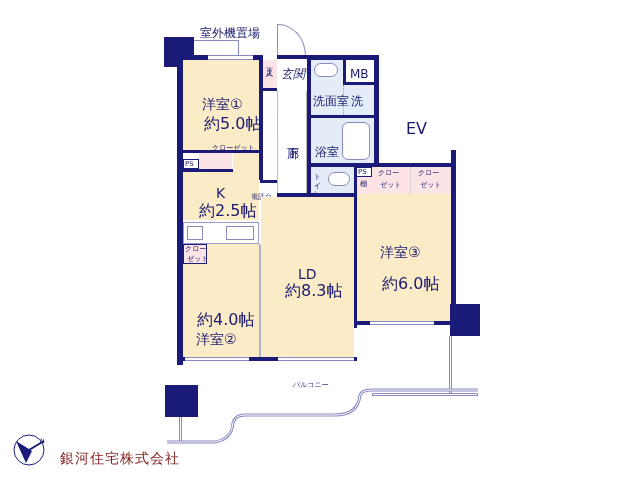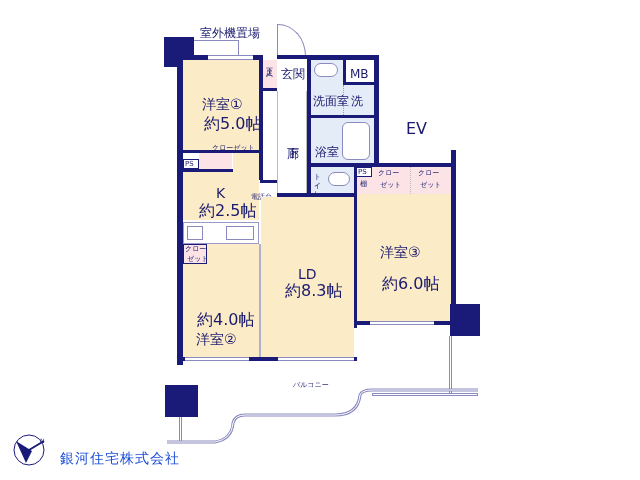--- a/index.html
+++ b/index.html
@@ -41,21 +41,21 @@
   <span class="lbl big" style="left:202px;top:97px;">洋室①</span>
   <span class="lbl" style="left:204px;top:116px;">約5.0帖</span>
 
   <div class="abs wall" style="left:259px;top:55px;width:4px;height:125px;"></div>
 
   <div class="abs pink" style="left:263px;top:60px;width:14px;height:28px;"></div>
   <span class="lbl xs vert" style="left:265px;top:62px;">下足入</span>
   <div class="abs wall" style="left:263px;top:88px;width:16px;height:3px;"></div>
 
   <div class="abs" style="left:277px;top:55px;width:30px;height:36px;background:#fff;border-top:4px solid #1a1a78;"></div>
-  <span class="lbl sm" style="left:281px;top:68px;">玄関</span>
+  <span class="lbl sm" style="left:281px;top:68px;font-style:italic;">玄関</span>
 
   <div class="abs" style="left:277px;top:91px;width:30px;height:130px;background:#fff;border-left:1px solid #bbb;border-right:1px solid #bbb;"></div>
   <span class="lbl sm vert" style="left:287px;top:137px;">廊下</span>
 
   <div class="abs wall" style="left:307px;top:55px;width:72px;height:5px;"></div>
   <div class="abs wall" style="left:307px;top:55px;width:4px;height:140px;"></div>
   <div class="abs wall" style="left:374px;top:55px;width:5px;height:115px;"></div>
 
   <div class="abs wet" style="left:311px;top:60px;width:32px;height:55px;"></div>
   <div class="abs wet" style="left:343px;top:85px;width:31px;height:30px;border-left:1px dotted #9a9ac8;"></div>
@@ -151,13 +151,13 @@
 </div>
 
 <div class="abs" style="left:12px;top:433px;width:34px;height:34px;">
   <svg width="34" height="34" viewBox="0 0 34 34">
     <circle cx="17" cy="17" r="15" fill="none" stroke="#1a1a78" stroke-width="1"></circle>
     <path d="M4 8 L20 18 L14 30 Z" fill="#1a1a78"></path>
     <path d="M12 20 L32 8" stroke="#1a1a78" stroke-width="2"></path>
     <text x="28" y="10" font-size="6" fill="#1a1a78" font-family="DejaVu Sans, sans-serif">N</text>
   </svg>
 </div>
-<span class="lbl" style="left:60px;top:451px;font-size:14px;color:#1d4ed8;letter-spacing:1px;">銀河住宅株式会社</span>
+<span class="lbl" style="left:60px;top:451px;font-size:14px;color:#7f1d1d;letter-spacing:1px;">銀河住宅株式会社</span>
 
 </body></html>

